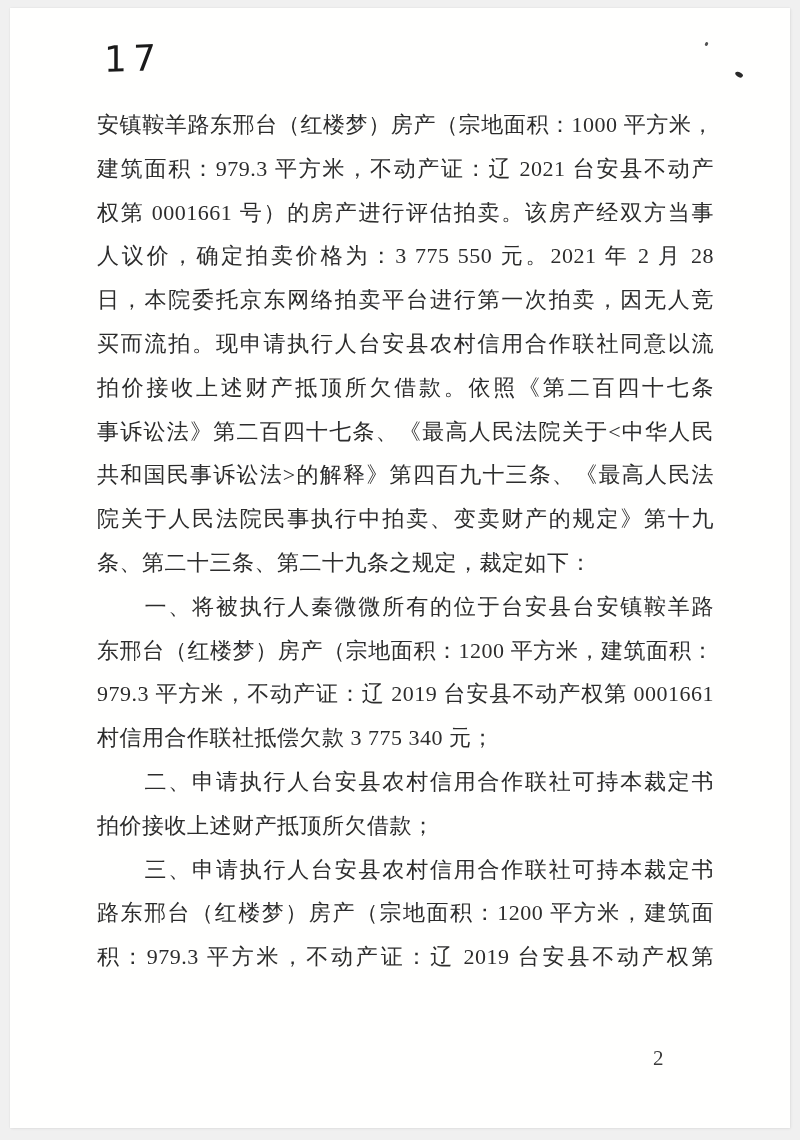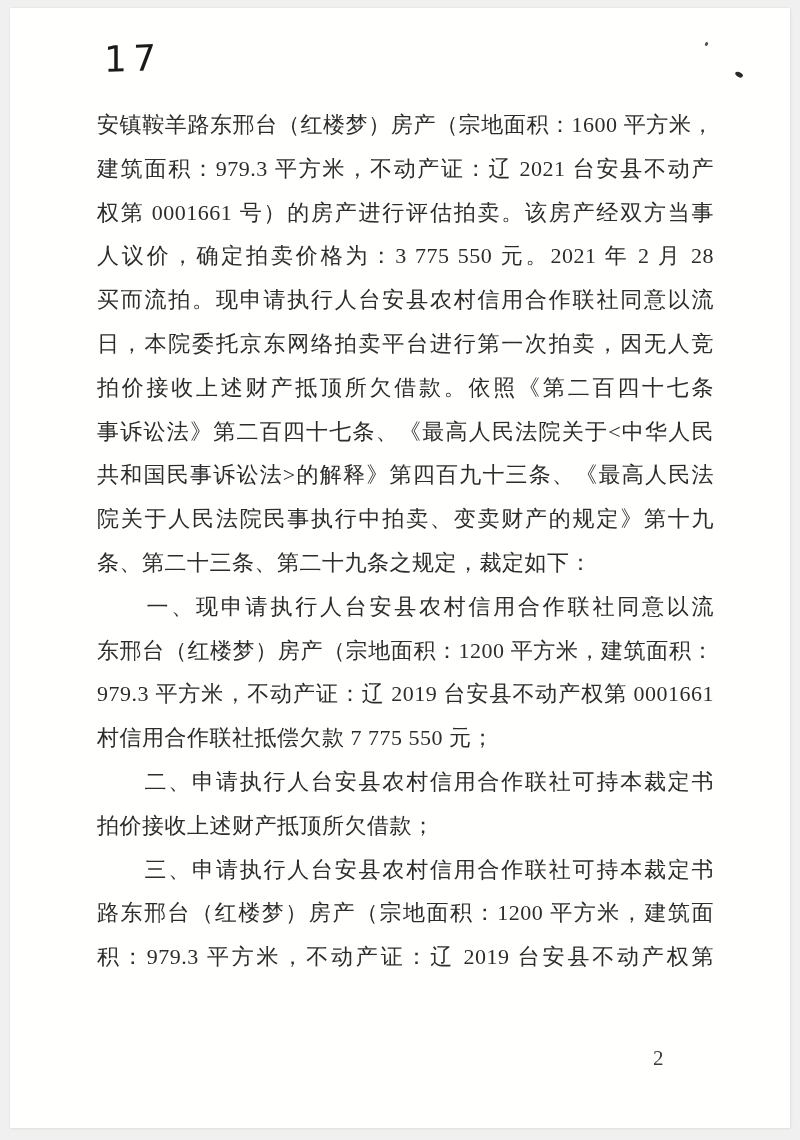--- a/index.html
+++ b/index.html
@@ -83,35 +83,35 @@
 
 <div class="scan-backdrop">
   <div class="page">
 
     <div class="handwritten-number">17</div>
 
     <span class="speck speck-small"></span>
     <span class="speck speck-comma"></span>
 
     <div class="doc-body">
-      <div class="text-line">安镇鞍羊路东邢台（红楼梦）房产（宗地面积：1600 平方米，</div>
+      <div class="text-line">安镇鞍羊路东邢台（红楼梦）房产（宗地面积：1000 平方米，</div>
       <div class="text-line">建筑面积：979.3 平方米，不动产证：辽 2021 台安县不动产</div>
       <div class="text-line">权第 0001661 号）的房产进行评估拍卖。该房产经双方当事</div>
       <div class="text-line">人议价，确定拍卖价格为：3 775 550 元。2021 年 2 月 28</div>
+      <div class="text-line">日，本院委托京东网络拍卖平台进行第一次拍卖，因无人竞</div>
       <div class="text-line">买而流拍。现申请执行人台安县农村信用合作联社同意以流</div>
-      <div class="text-line">日，本院委托京东网络拍卖平台进行第一次拍卖，因无人竞</div>
       <div class="text-line">拍价接收上述财产抵顶所欠借款。依照《第二百四十七条</div>
       <div class="text-line">事诉讼法》第二百四十七条、《最高人民法院关于&lt;中华人民</div>
       <div class="text-line">共和国民事诉讼法&gt;的解释》第四百九十三条、《最高人民法</div>
       <div class="text-line">院关于人民法院民事执行中拍卖、变卖财产的规定》第十九</div>
       <div class="text-line short">条、第二十三条、第二十九条之规定，裁定如下：</div>
-      <div class="text-line">　　一、现申请执行人台安县农村信用合作联社同意以流</div>
+      <div class="text-line">　　一、将被执行人秦微微所有的位于台安县台安镇鞍羊路</div>
       <div class="text-line">东邢台（红楼梦）房产（宗地面积：1200 平方米，建筑面积：</div>
       <div class="text-line">979.3 平方米，不动产证：辽 2019 台安县不动产权第 0001661</div>
-      <div class="text-line short">村信用合作联社抵偿欠款 7 775 550 元；</div>
+      <div class="text-line short">村信用合作联社抵偿欠款 3 775 340 元；</div>
       <div class="text-line">　　二、申请执行人台安县农村信用合作联社可持本裁定书</div>
       <div class="text-line short">拍价接收上述财产抵顶所欠借款；</div>
       <div class="text-line">　　三、申请执行人台安县农村信用合作联社可持本裁定书</div>
       <div class="text-line">路东邢台（红楼梦）房产（宗地面积：1200 平方米，建筑面</div>
       <div class="text-line">积：979.3 平方米，不动产证：辽 2019 台安县不动产权第</div>
     </div>
 
     <div class="page-number">2</div>
   </div>
 </div>

